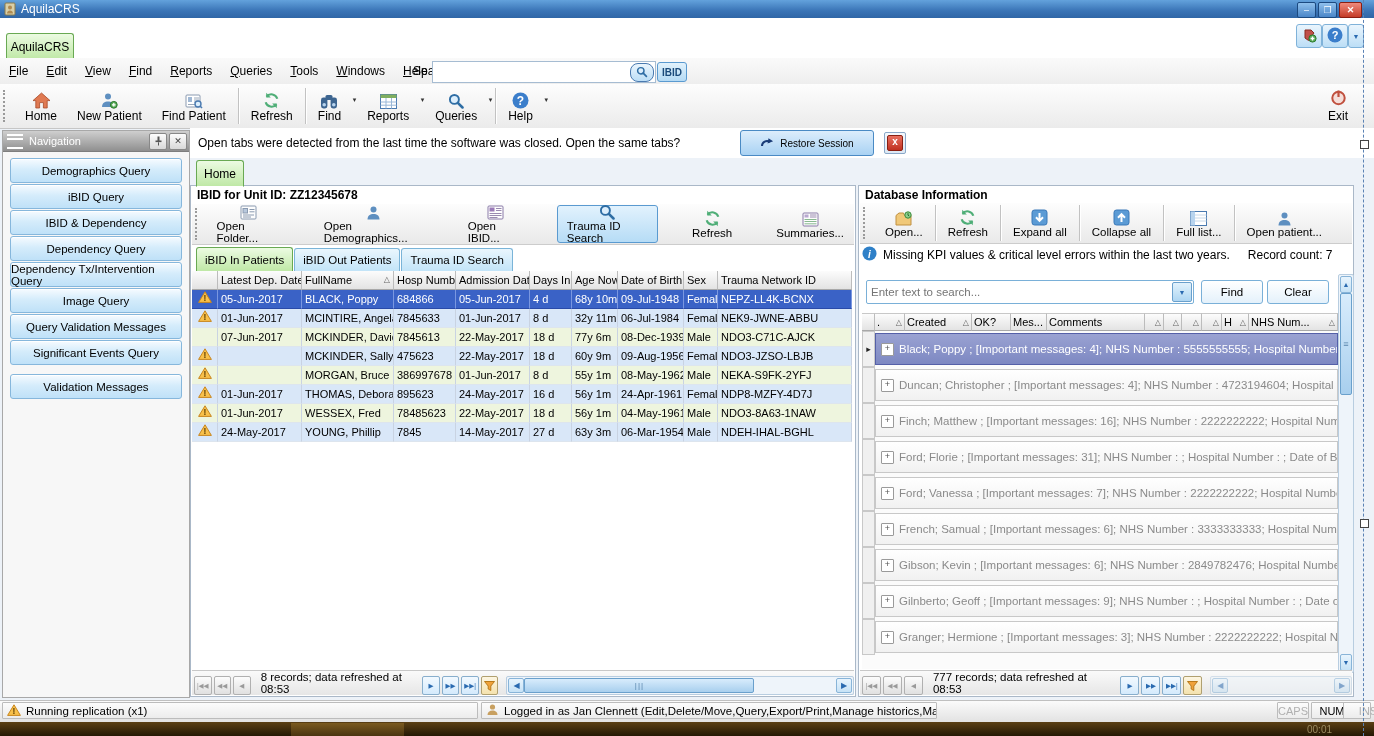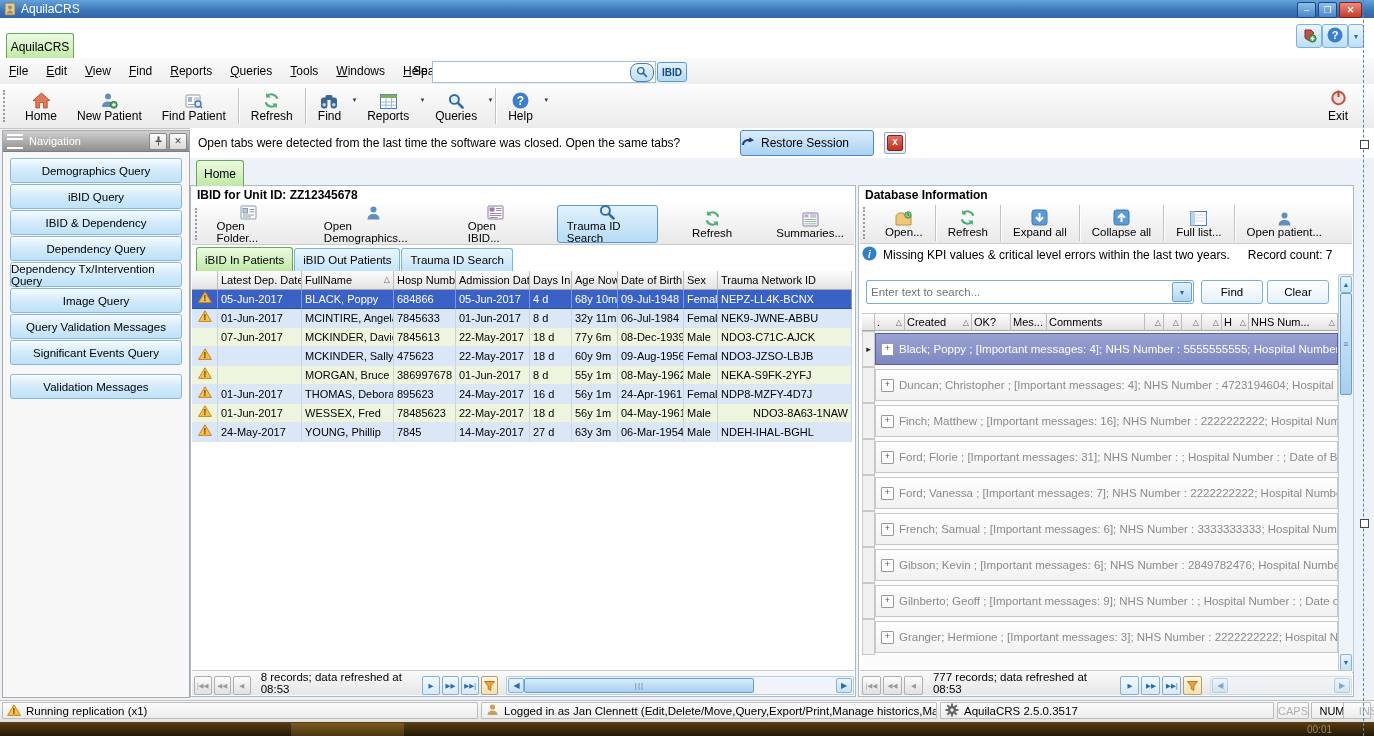--- a/index.html
+++ b/index.html
@@ -43,22 +43,22 @@
         padding:0 10px;position:relative;font-size:12px;}
   .tbtn .ticn{height:19px;display:flex;align-items:flex-end;}
   .caret{font-size:7px;color:#333;position:absolute;right:1px;top:10px;}
   .tsep{width:1px;height:36px;background:#c2c2c2;box-shadow:1px 0 0 #fff;margin:0 2px;}
   #exitbtn{position:absolute;right:12px;top:86px;width:48px;height:40px;display:flex;flex-direction:column;
            align-items:center;justify-content:center;font-size:12px;}
   
   #notifyrow{left:190px;top:128px;width:1184px;height:30px;background:#fff;display:flex;align-items:center;}
   #notifytext{margin-left:8px;font-size:12px;}
   #restorebtn{position:absolute;left:550px;top:2px;width:132px;height:24px;border:1px solid #4a8ac4;border-radius:3px;
-              background:linear-gradient(#dcedfc,#a9d2f3);display:flex;align-items:center;
-              font-size:12px;gap:5px;}
+              background:linear-gradient(#dcedfc,#a9d2f3);display:flex;align-items:center;justify-content:center;
+              font-size:10px;gap:5px;}
   #notifyclose{position:absolute;left:694px;top:4px;width:20px;height:20px;border:1px solid #8aa8c8;border-radius:2px;
                background:linear-gradient(#f4f8fc,#dce8f4);display:flex;align-items:center;justify-content:center;}
   #notifyclose .xin{width:14px;height:14px;background:linear-gradient(#e87060,#c03020);border:1px solid #8a1f12;
                     border-radius:2px;color:#fff;font-size:10px;font-weight:bold;line-height:12px;text-align:center;}
   
   #navpanel{left:2px;top:130px;width:186px;height:566px;background:#f7f7f7;border:1px solid #a8a8a8;}
   #navhdr{position:absolute;left:0;top:0;right:0;height:20px;background:linear-gradient(#cfcfcf,#8f8f8f);
           color:#fff;font-size:11px;display:flex;align-items:center;border-bottom:1px solid #7e7e7e;}
   .navhbtn{width:16px;height:15px;border:1px solid #888;border-radius:2px;background:linear-gradient(#fdfdfd,#d8d8d8);
            color:#444;font-size:9px;display:flex;align-items:center;justify-content:center;margin-left:2px;}
@@ -597,21 +597,21 @@
             </svg></span>
         </div>
         <div class="tcell" style="width: 84px;">01-Jun-2017</div>
         <div class="tcell" style="width: 92px;">WESSEX, Fred</div>
         <div class="tcell" style="width: 62px;">78485623</div>
         <div class="tcell" style="width: 74px;">22-May-2017</div>
         <div class="tcell" style="width: 42px;">18 d</div>
         <div class="tcell" style="width: 46px;">56y 1m</div>
         <div class="tcell" style="width: 66px;">04-May-1961</div>
         <div class="tcell" style="width: 34px;">Male</div>
-        <div class="tcell" style="flex: 1 1 0%; text-align: right;">NDO3-8A63-1NAW</div>
+        <div class="tcell" style="flex: 1 1 0%;">NDO3-8A63-1NAW</div>
       </div>
       <div class="trow rowblue">
         <div class="tcell warncell" style="width: 26px;">
           <span><svg width="14" height="12">
               <path d="M7 0.8 L13.4 11.4 H0.6 Z" fill="#f8c04a" stroke="#c8861e"></path>
               <text x="7" y="10" font-size="8.5" font-weight="bold" fill="#5a3a00" text-anchor="middle">!</text>
             </svg></span>
         </div>
         <div class="tcell" style="width: 84px;">24-May-2017</div>
         <div class="tcell" style="width: 92px;">YOUNG, Phillip</div>
@@ -871,37 +871,20 @@
         </svg></span>
     <span>Running replication (x1)</span>
   </div>
   <div class="statsec" style="left:481px;width:456px;">
     <span><svg width="13" height="13">
           <circle cx="6.5" cy="4" r="2.6" fill="#c8a060"></circle>
           <path d="M1.5 12c0-3 2.2-4.6 5-4.6s5 1.6 5 4.6z" fill="#c8a060"></path>
         </svg></span>
     <span>Logged in as Jan Clennett (Edit,Delete/Move,Query,Export/Print,Manage historics,Manage</span>
   </div>
-  <div class="statsec" style="left:940px;width:334px;">
-    <span><svg width="14" height="14">
-          <g stroke="#666" stroke-width="2">
-            <line x1="7" y1="0.5" x2="7" y2="3"></line>
-            <line x1="7" y1="11" x2="7" y2="13.5"></line>
-            <line x1="0.5" y1="7" x2="3" y2="7"></line>
-            <line x1="11" y1="7" x2="13.5" y2="7"></line>
-            <line x1="2.3" y1="2.3" x2="4.2" y2="4.2"></line>
-            <line x1="9.8" y1="9.8" x2="11.7" y2="11.7"></line>
-            <line x1="11.7" y1="2.3" x2="9.8" y2="4.2"></line>
-            <line x1="4.2" y1="9.8" x2="2.3" y2="11.7"></line>
-          </g>
-          <circle cx="7" cy="7" r="4.2" fill="#666"></circle>
-          <circle cx="7" cy="7" r="1.7" fill="#eee"></circle>
-        </svg></span>
-    <span>AquilaCRS 2.5.0.3517</span>
-  </div>
   <div id="statkeys">
       <div class="statkey" style="left: 1277px; width: 32px;">CAPS</div>
       <div class="statkey on" style="left: 1311px; width: 42px;">NUM</div>
       <div class="statkey" style="left: 1343px; width: 28px; padding-left: 22px;">INS</div>
     </div>
 </div>
 
 <div class="abs" id="taskbar">
   <div id="taskseg"></div>
   <div id="taskclock">00:01</div>

